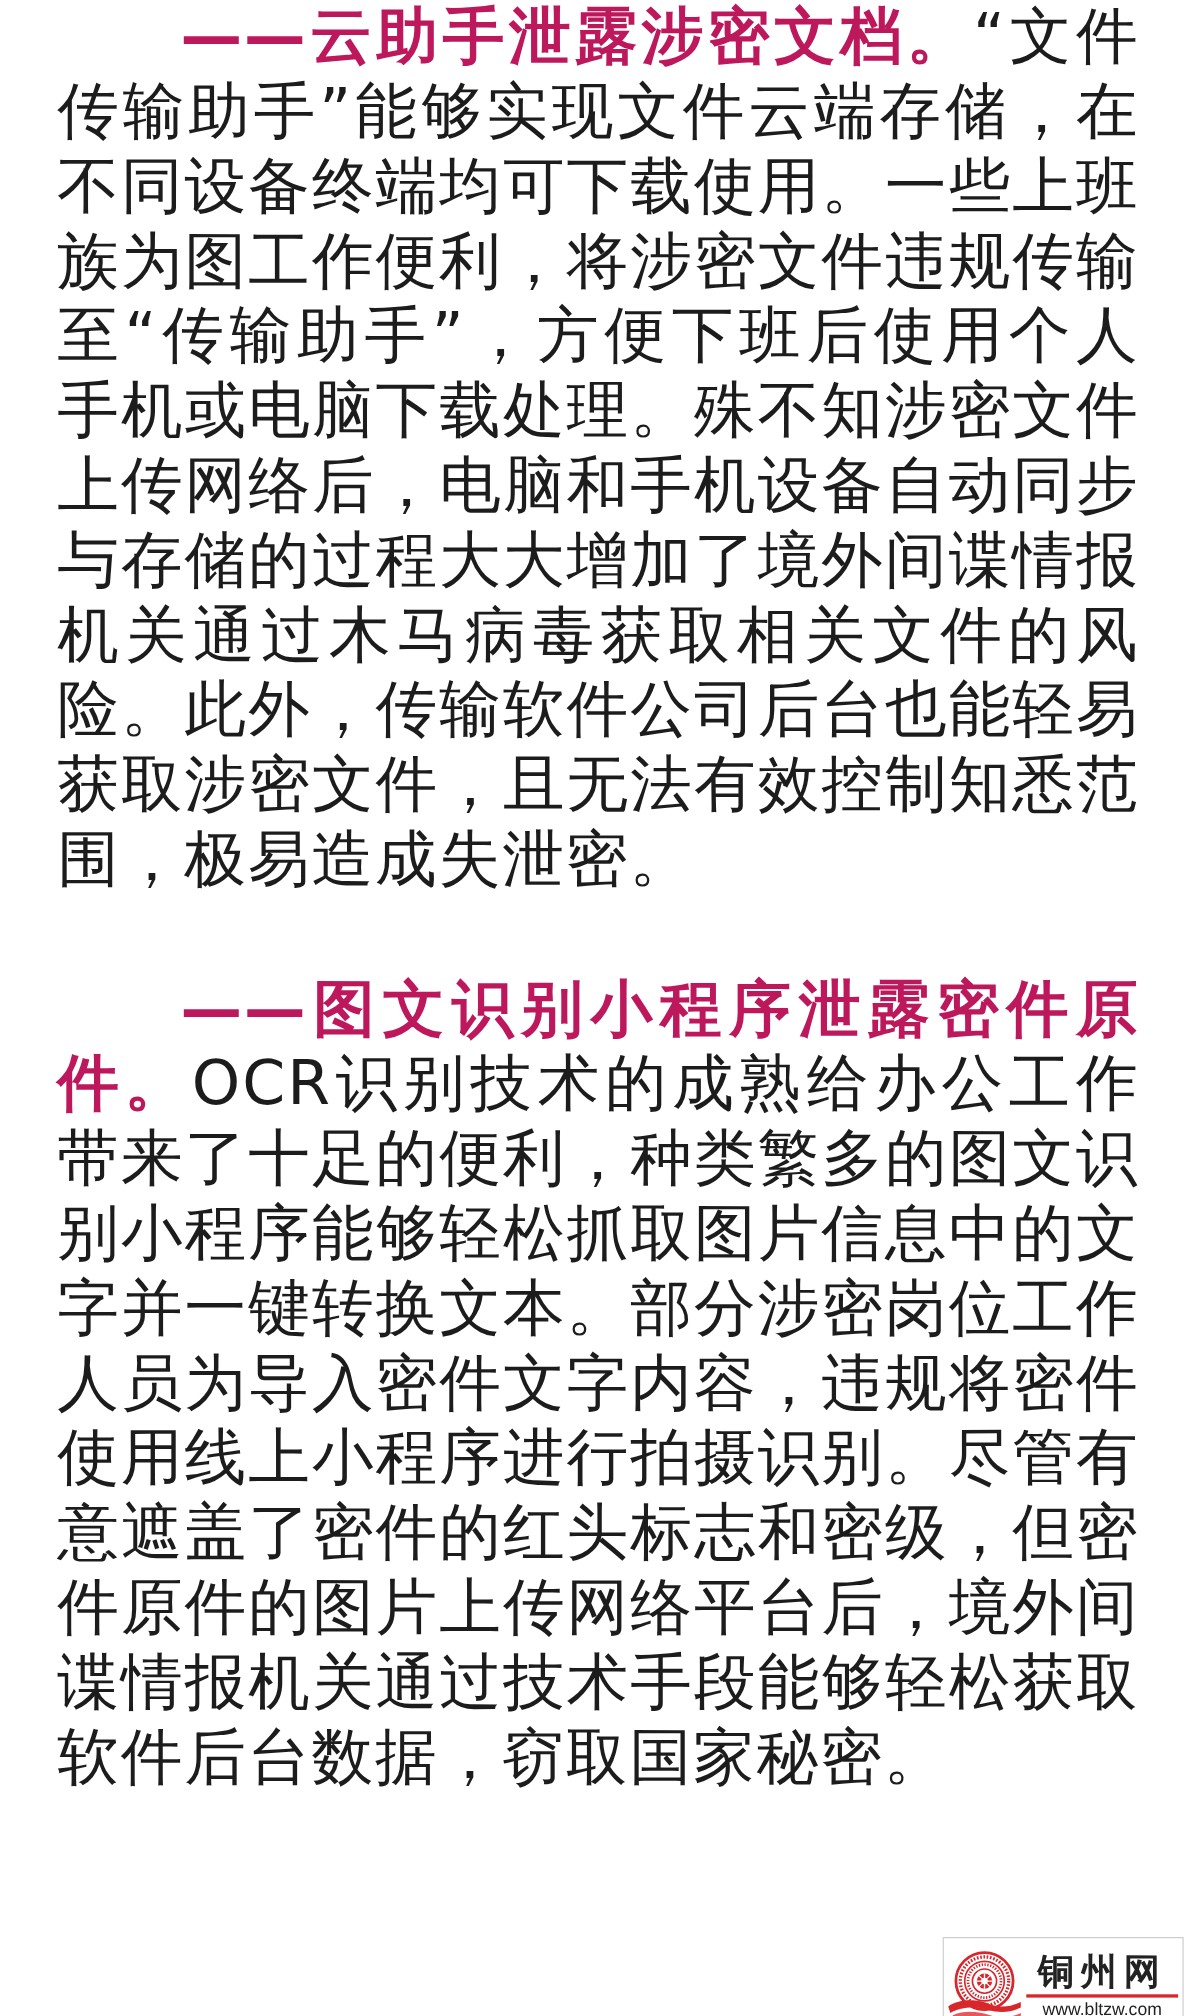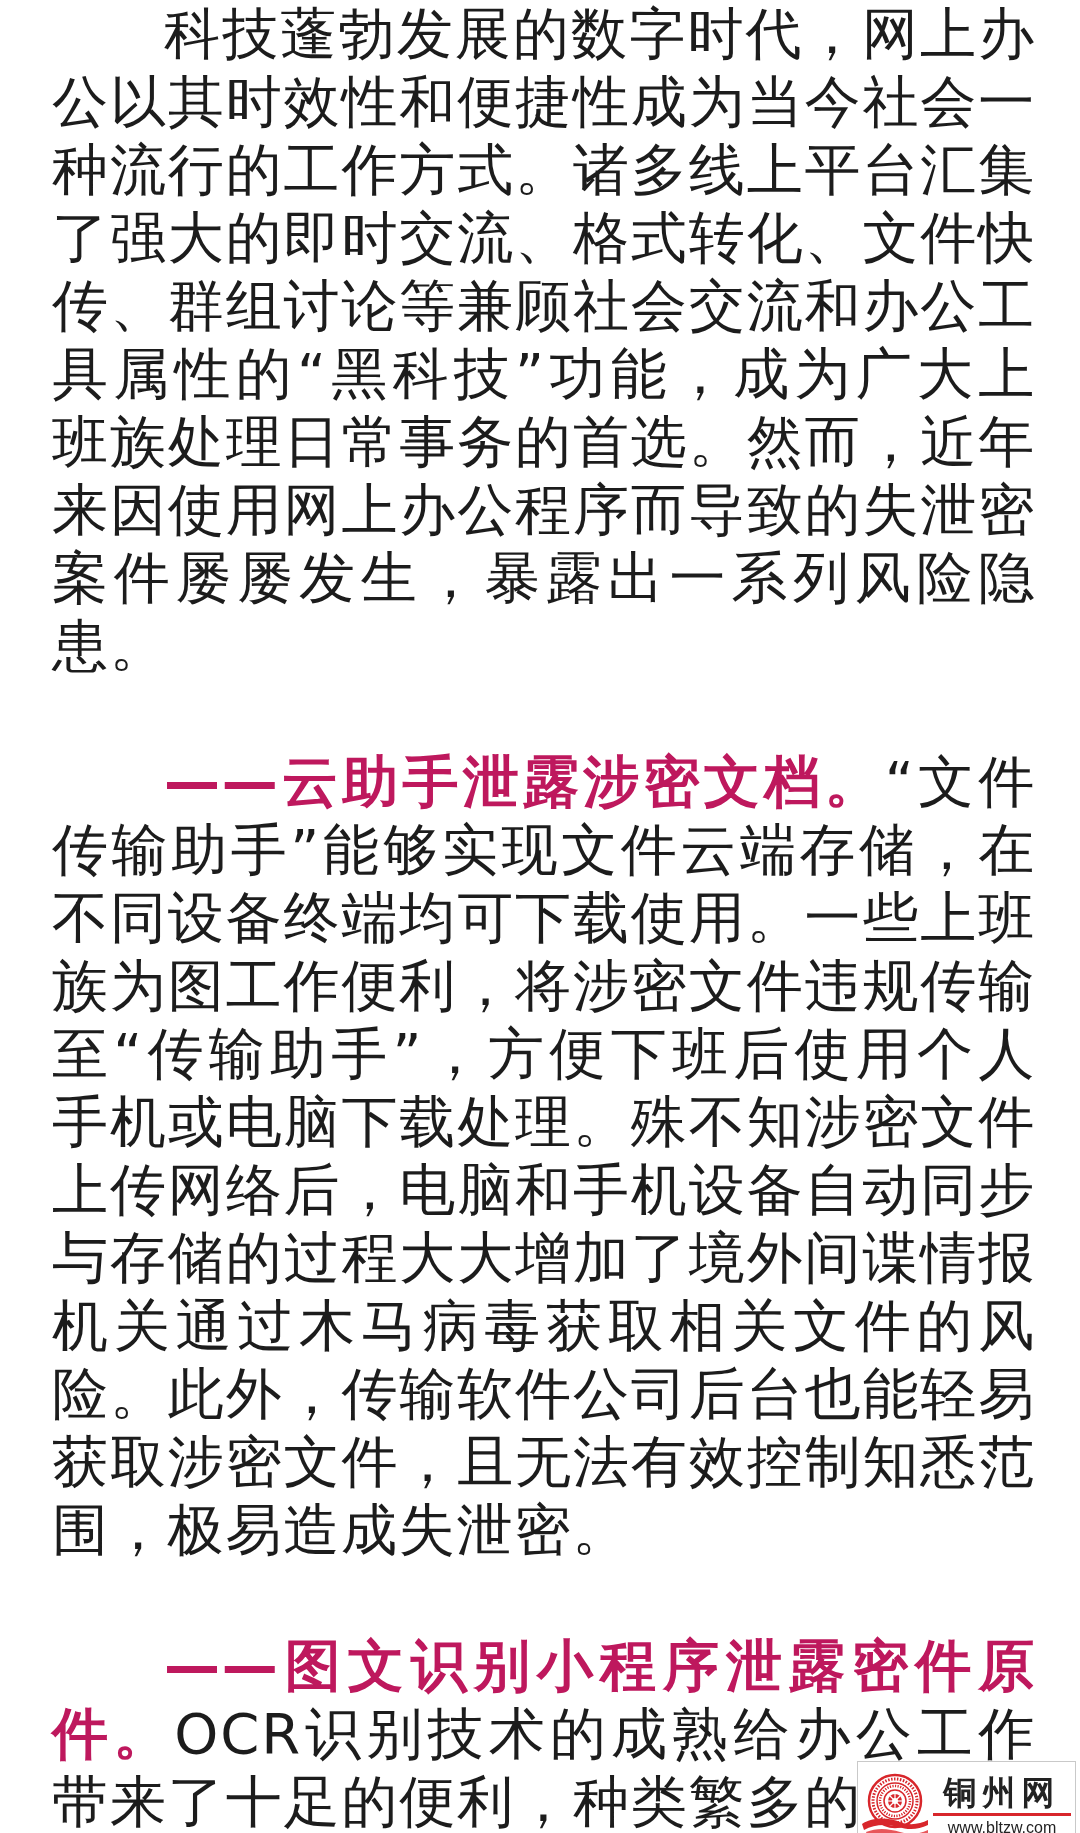--- a/index.html
+++ b/index.html
@@ -78,21 +78,20 @@
     font-family: Liberation Sans, sans-serif;
     font-size: 16px;
     line-height: 18px;
     color: #222222;
   }
 </style>
 </head>
 <body>
 
 <div class="article">
-  <p class="para"><span>科技蓬勃发展的数字时代，网上办公以其时效性和便捷性成为当今社会一种流行的工作方式。诸多线上平台汇集了强大的即时交流、格式转化、文件快传、群组讨论等兼顾社会交流和办公工具属性的“黑科技”功能，成为广大上班族处理日常事务的首选。然而，近年来因使用网上办公程序而导致的失泄密案件屡屡发生，暴露出一系列风险隐患。</span></p>
 
   <p class="para"><span class="lead-heading">——云助手泄露涉密文档。</span><span>“文件传输助手”能够实现文件云端存储，在不同设备终端均可下载使用。一些上班族为图工作便利，将涉密文件违规传输至“传输助手”，方便下班后使用个人手机或电脑下载处理。殊不知涉密文件上传网络后，电脑和手机设备自动同步与存储的过程大大增加了境外间谍情报机关通过木马病毒获取相关文件的风险。此外，传输软件公司后台也能轻易获取涉密文件，且无法有效控制知悉范围，极易造成失泄密。</span></p>
 
   <p class="para"><span class="lead-heading">——图文识别小程序泄露密件原件。</span><span>OCR识别技术的成熟给办公工作带来了十足的便利，种类繁多的图文识别小程序能够轻松抓取图片信息中的文字并一键转换文本。部分涉密岗位工作人员为导入密件文字内容，违规将密件使用线上小程序进行拍摄识别。尽管有意遮盖了密件的红头标志和密级，但密件原件的图片上传网络平台后，境外间谍情报机关通过技术手段能够轻松获取软件后台数据，窃取国家秘密。</span></p>
 </div>
 
 <div class="watermark">
   <svg class="wm-emblem" viewBox="0 0 70 68" xmlns="http://www.w3.org/2000/svg">
     <circle cx="35" cy="29" r="26" fill="none" stroke="#d8262b" stroke-width="2.5"></circle>
     <circle cx="35" cy="29" r="22" fill="none" stroke="#d8262b" stroke-width="3" stroke-dasharray="1.5 1.5"></circle>

